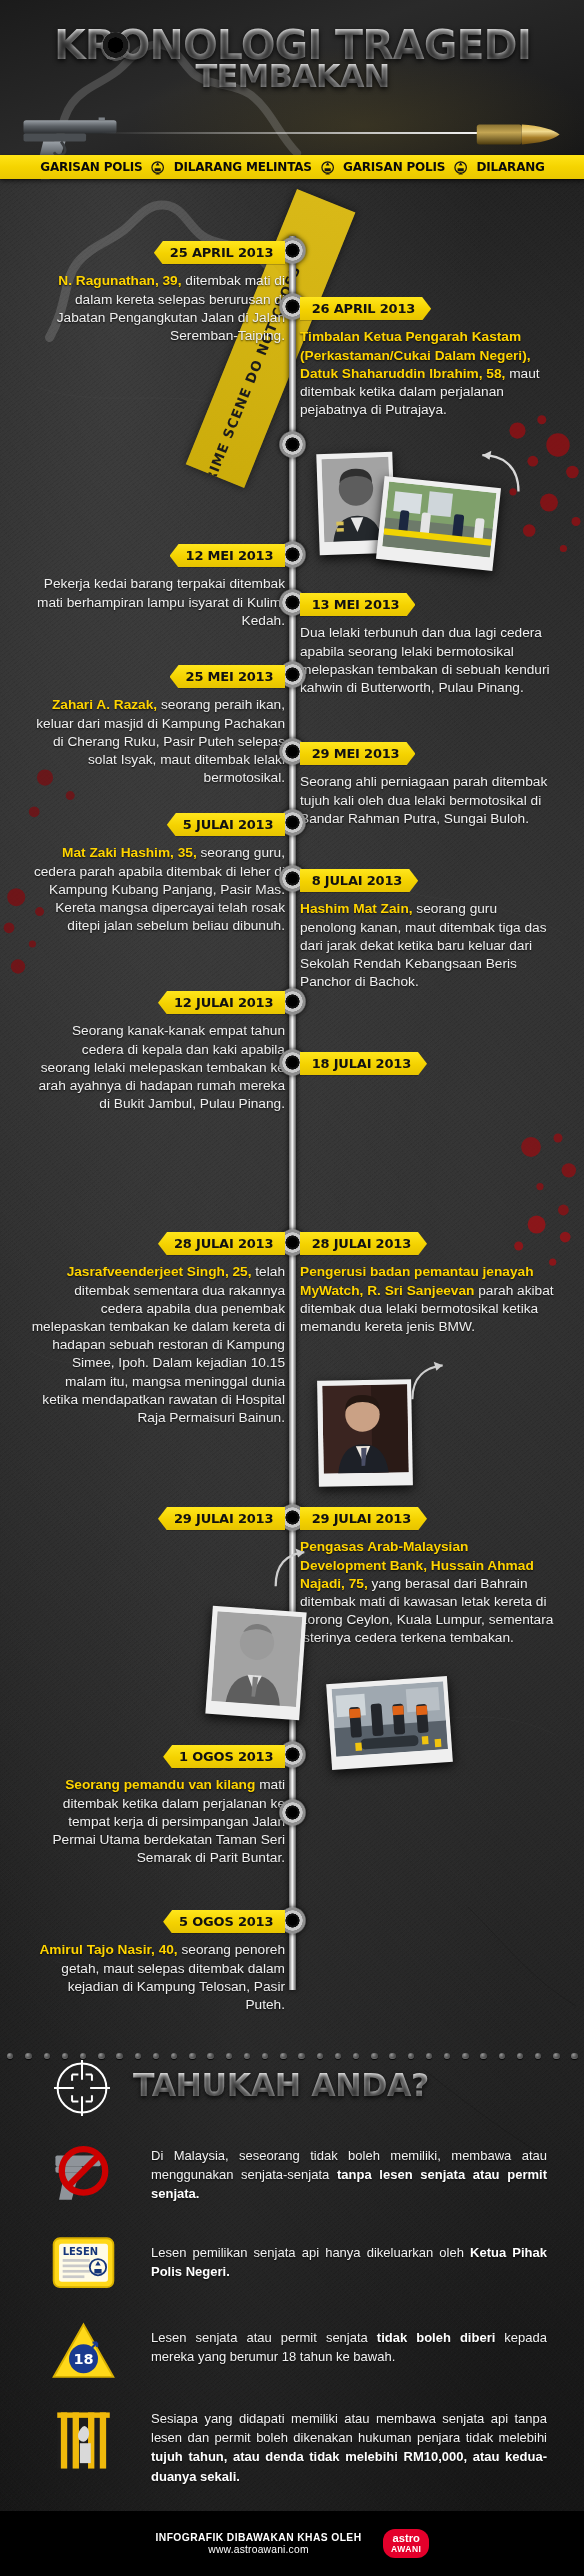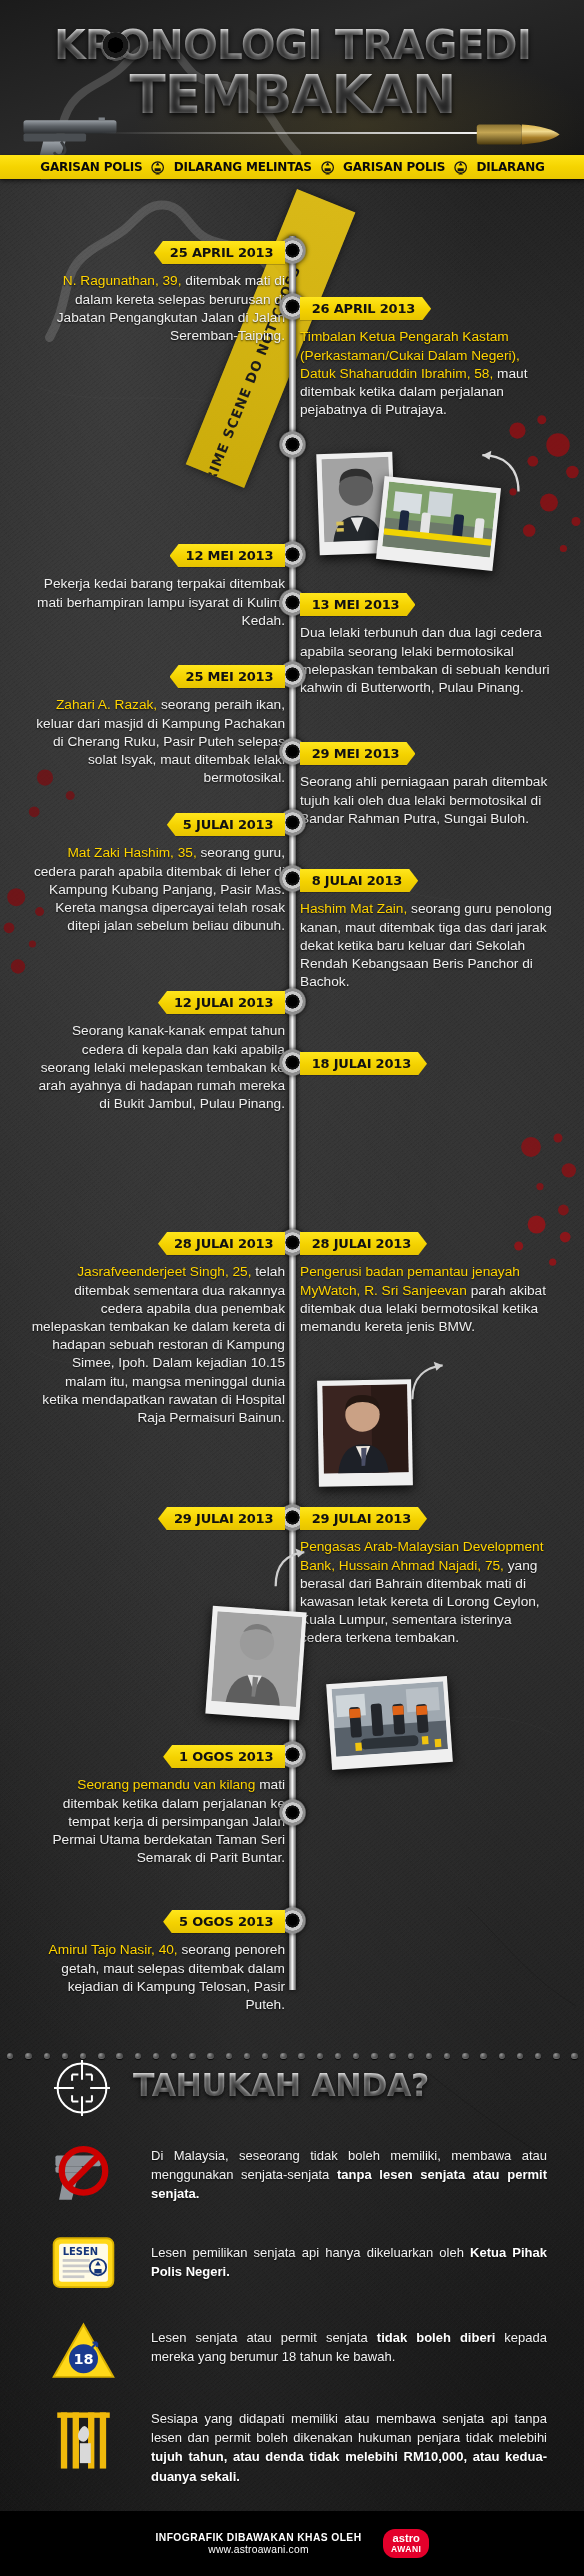--- a/index.html
+++ b/index.html
@@ -49,21 +49,21 @@
   }
   .hdr-title1, .hdr-title2 {
     position: absolute; width: 585px; text-align: center;
     font-weight: 800; letter-spacing: -0.9px; line-height: 1;
     background: linear-gradient(180deg, #ffffff 0%, #f2f2f2 40%, #b9b9b9 72%, #efefef 100%);
     -webkit-background-clip: text; background-clip: text; color: transparent;
     text-shadow: 0 1.8px 5.4px rgba(0,0,0,.8);
     font-family: "DejaVu Sans", sans-serif;
   }
   .hdr-title1 { top: 25px; font-size: 41px; }
-  .hdr-title2 { top: 68px; font-size: 53px; }
+  .hdr-title2 { top: 60px; font-size: 32px; }
   .hdr-sub {
     position:absolute; top: 115px; width: 573px; text-align: center;
     color: #fff; font-size: 13.5px; font-weight: 700; letter-spacing: 0.4px;
     font-family:"DejaVu Sans", sans-serif;
     margin-top:48px;
   }
   .bullet-hole-title {
     position:absolute; top: 32px; left: 101px; width: 29px; height: 29px;
     border-radius: 50%;
     background: radial-gradient(circle at 50% 45%, #000 0 35%, #1a1a1a 36% 58%, rgba(120,120,120,.55) 60% 72%, rgba(0,0,0,0) 74%);
@@ -133,21 +133,21 @@
   .tl.left .pill  { clip-path: polygon(9px 0, 100% 0, 100% 100%, 9px 100%, 0 50%); padding-left: 16px; }
   .tl.right .pill { clip-path: polygon(0 0, calc(100% - 9px) 0, 100% 50%, calc(100% - 9px) 100%, 0 100%); padding-right: 16px; }
 
   .body {
     margin-top: 8px; width: 256px; color: #f0f0f0;
     font-size: 13.7px; line-height: 1.33;
     font-family: "Liberation Sans", sans-serif;
     text-shadow: 0 0.9px 1.8px rgba(0,0,0,.8);
   }
   .tl.left .body { margin-left: auto; }
-  .body .hl { color: #ffd400; font-weight: 400; }
+  .body .hl { color: #ffd400; font-weight: 700; }
 
   
   .hole {
     position: absolute; width: 27px; height: 27px; left: 279px;
     background: radial-gradient(circle at 50% 50%, #000 0 26%, #101010 27% 36%, #c9c9c9 38% 52%, #8e8e8e 54% 66%, rgba(170,170,170,.55) 68% 80%, rgba(0,0,0,0) 82%);
     filter: drop-shadow(0 0.9px 2.7px rgba(0,0,0,.9));
     border-radius: 50%;
   }
 
   

